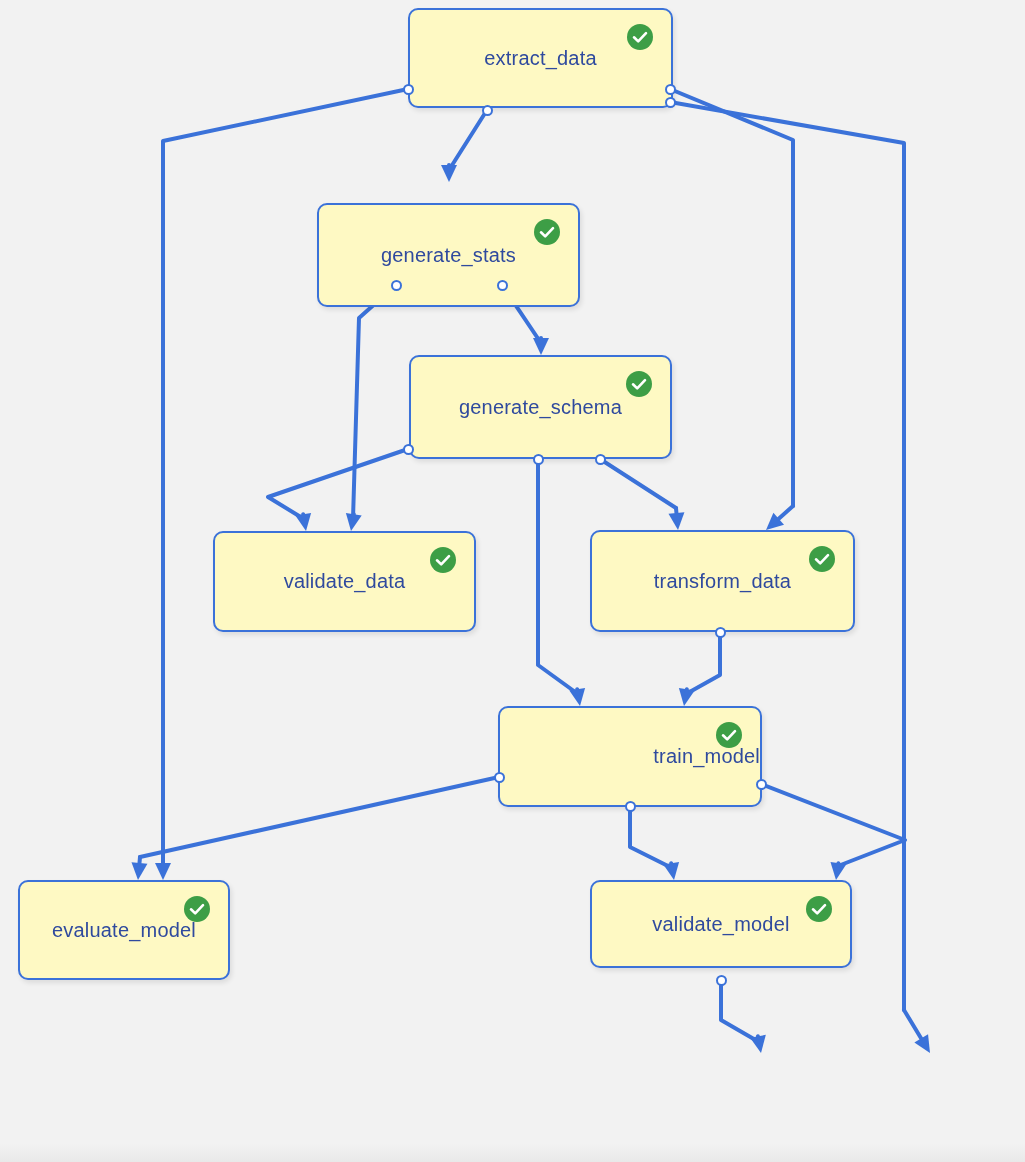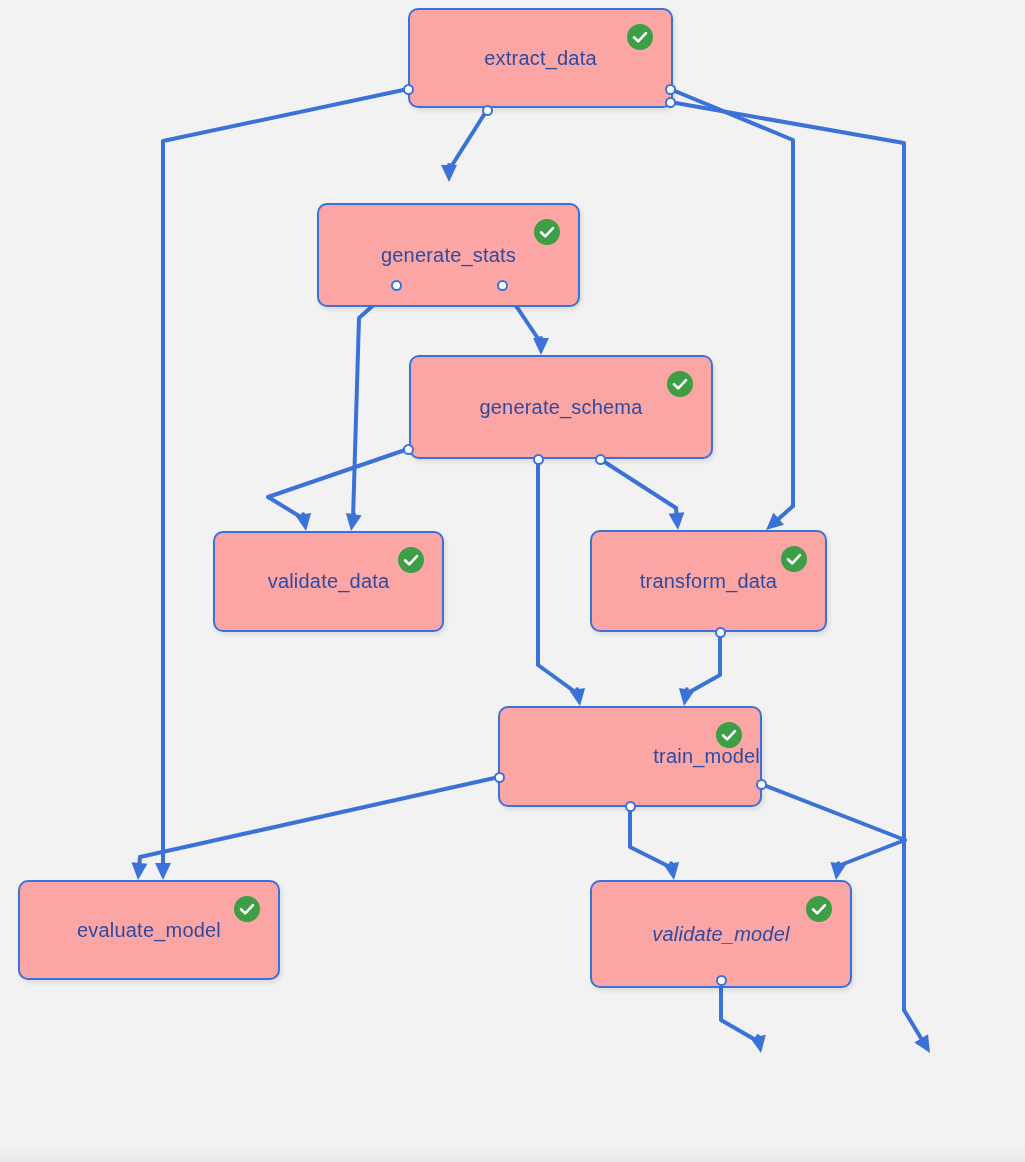--- a/index.html
+++ b/index.html
@@ -19,21 +19,21 @@
     position: absolute;
     left: 0;
     top: 0;
     width: 1025px;
     height: 1162px;
     pointer-events: none;
   }
   .node {
     position: absolute;
     box-sizing: border-box;
-    background: #fca5a5;
+    background: #fef9c3;
     border: 2px solid #3b72d9;
     border-radius: 10px;
     box-shadow: 2px 3px 5px rgba(0,0,0,0.09);
     display: flex;
     align-items: center;
     justify-content: center;
   }
   .node-label {
     font-size: 20px;
     color: #2f4a9e;
@@ -130,66 +130,66 @@
     </div>
     <div class="node" style="left: 317px; top: 182px; width: 263px; height: 104px; margin-top: 21px;">
       <span class="node-label">generate_stats</span>
       <span class="status-badge" style="right: 18px; top: 14px;">
         <svg width="26" height="26" viewBox="0 0 26 26">
           <circle cx="13" cy="13" r="13" fill="#3d9e46"></circle>
           <path d="M7 13.3 L11.2 17.4 L19 9.2" fill="none" stroke="#ffffff" stroke-width="2.6" stroke-linecap="round" stroke-linejoin="round"></path>
         </svg>
       </span>
     </div>
-    <div class="node" style="left: 409px; top: 355px; width: 304px; height: 104px;">
+    <div class="node" style="left: 409px; top: 355px; width: 263px; height: 104px;">
       <span class="node-label">generate_schema</span>
       <span class="status-badge" style="right: 18px; top: 14px;">
         <svg width="26" height="26" viewBox="0 0 26 26">
           <circle cx="13" cy="13" r="13" fill="#3d9e46"></circle>
           <path d="M7 13.3 L11.2 17.4 L19 9.2" fill="none" stroke="#ffffff" stroke-width="2.6" stroke-linecap="round" stroke-linejoin="round"></path>
         </svg>
       </span>
     </div>
-    <div class="node" style="left: 213px; top: 531px; width: 231px; height: 101px;">
+    <div class="node" style="left: 213px; top: 531px; width: 263px; height: 101px;">
       <span class="node-label">validate_data</span>
       <span class="status-badge" style="right: 18px; top: 14px;">
         <svg width="26" height="26" viewBox="0 0 26 26">
           <circle cx="13" cy="13" r="13" fill="#3d9e46"></circle>
           <path d="M7 13.3 L11.2 17.4 L19 9.2" fill="none" stroke="#ffffff" stroke-width="2.6" stroke-linecap="round" stroke-linejoin="round"></path>
         </svg>
       </span>
     </div>
-    <div class="node" style="left: 590px; top: 530px; width: 237px; height: 102px;">
+    <div class="node" style="left: 590px; top: 530px; width: 265px; height: 102px;">
       <span class="node-label">transform_data</span>
       <span class="status-badge" style="right: 18px; top: 14px;">
         <svg width="26" height="26" viewBox="0 0 26 26">
           <circle cx="13" cy="13" r="13" fill="#3d9e46"></circle>
           <path d="M7 13.3 L11.2 17.4 L19 9.2" fill="none" stroke="#ffffff" stroke-width="2.6" stroke-linecap="round" stroke-linejoin="round"></path>
         </svg>
       </span>
     </div>
     <div class="node" style="left: 498px; top: 706px; width: 264px; height: 101px; justify-content: flex-end;">
       <span class="node-label">train_model</span>
       <span class="status-badge" style="right: 18px; top: 14px;">
         <svg width="26" height="26" viewBox="0 0 26 26">
           <circle cx="13" cy="13" r="13" fill="#3d9e46"></circle>
           <path d="M7 13.3 L11.2 17.4 L19 9.2" fill="none" stroke="#ffffff" stroke-width="2.6" stroke-linecap="round" stroke-linejoin="round"></path>
         </svg>
       </span>
     </div>
-    <div class="node" style="left: 18px; top: 880px; width: 262px; height: 100px;">
+    <div class="node" style="left: 18px; top: 880px; width: 212px; height: 100px;">
       <span class="node-label">evaluate_model</span>
       <span class="status-badge" style="right: 18px; top: 14px;">
         <svg width="26" height="26" viewBox="0 0 26 26">
           <circle cx="13" cy="13" r="13" fill="#3d9e46"></circle>
           <path d="M7 13.3 L11.2 17.4 L19 9.2" fill="none" stroke="#ffffff" stroke-width="2.6" stroke-linecap="round" stroke-linejoin="round"></path>
         </svg>
       </span>
     </div>
-    <div class="node" style="left: 590px; top: 880px; width: 262px; height: 108px; font-style: italic;">
+    <div class="node" style="left: 590px; top: 880px; width: 262px; height: 88px;">
       <span class="node-label">validate_model</span>
       <span class="status-badge" style="right: 18px; top: 14px;">
         <svg width="26" height="26" viewBox="0 0 26 26">
           <circle cx="13" cy="13" r="13" fill="#3d9e46"></circle>
           <path d="M7 13.3 L11.2 17.4 L19 9.2" fill="none" stroke="#ffffff" stroke-width="2.6" stroke-linecap="round" stroke-linejoin="round"></path>
         </svg>
       </span>
     </div>
     <div class="handle" style="left: 402.5px; top: 83.5px;"></div>
     <div class="handle" style="left: 481.5px; top: 104.5px;"></div>

